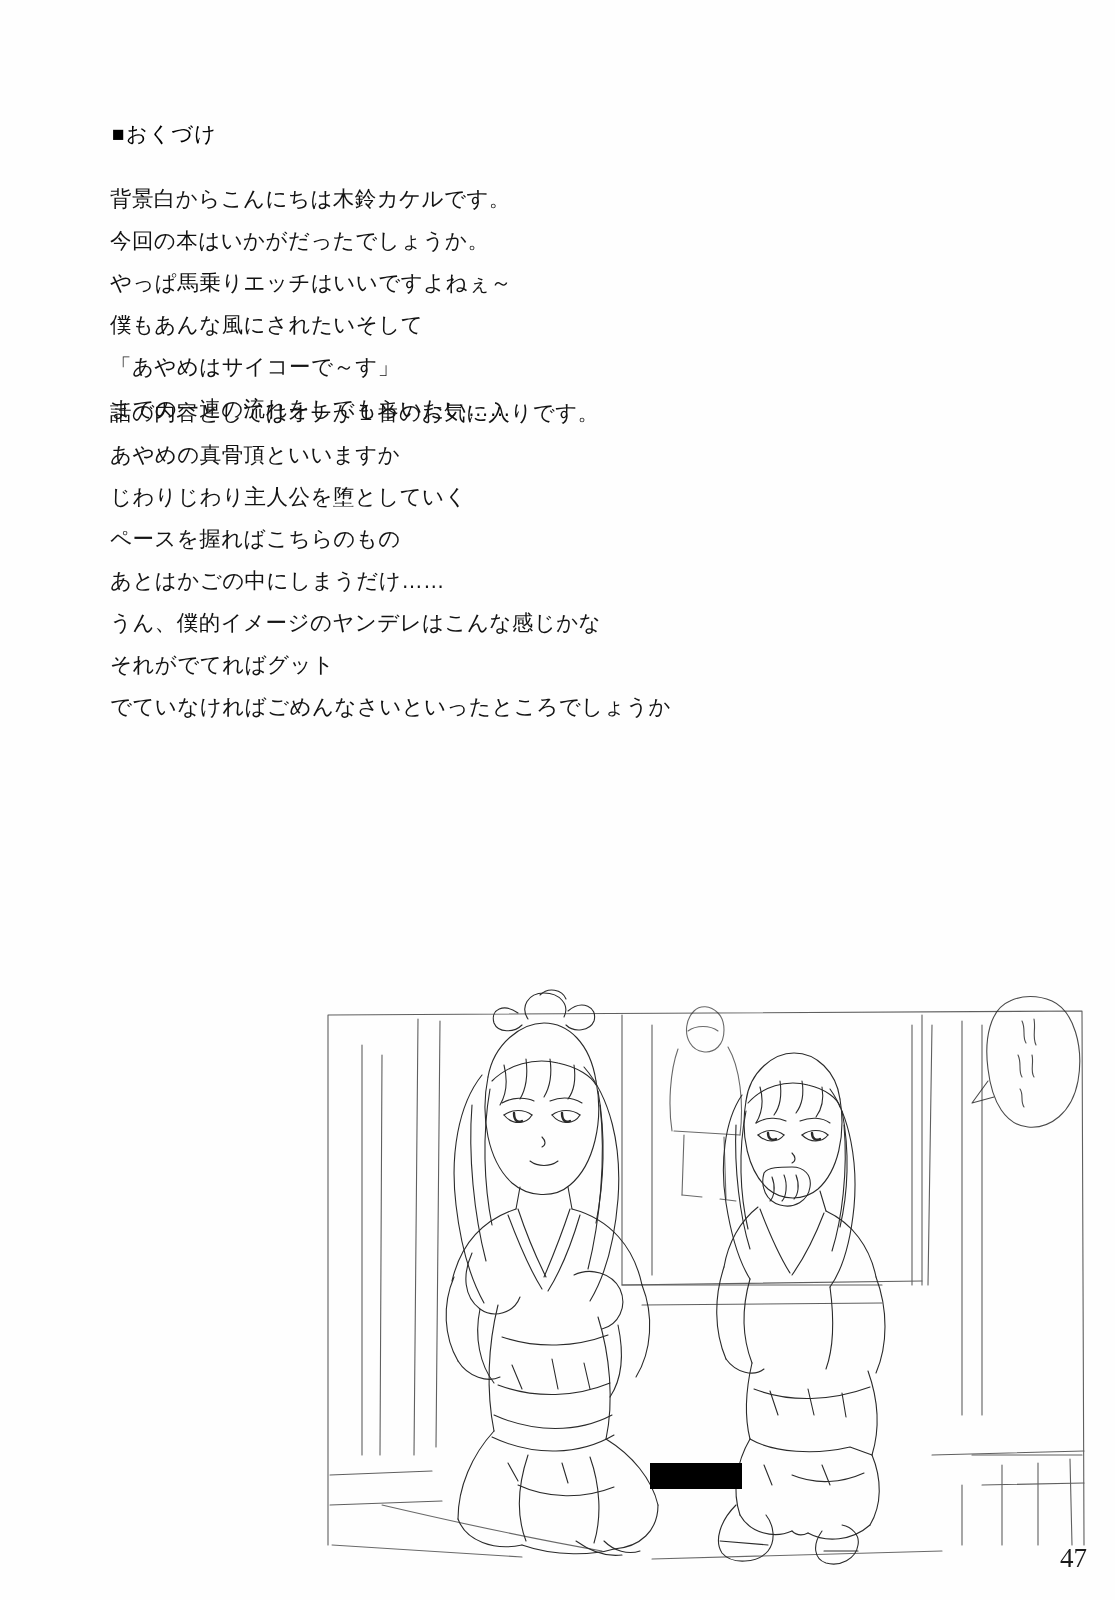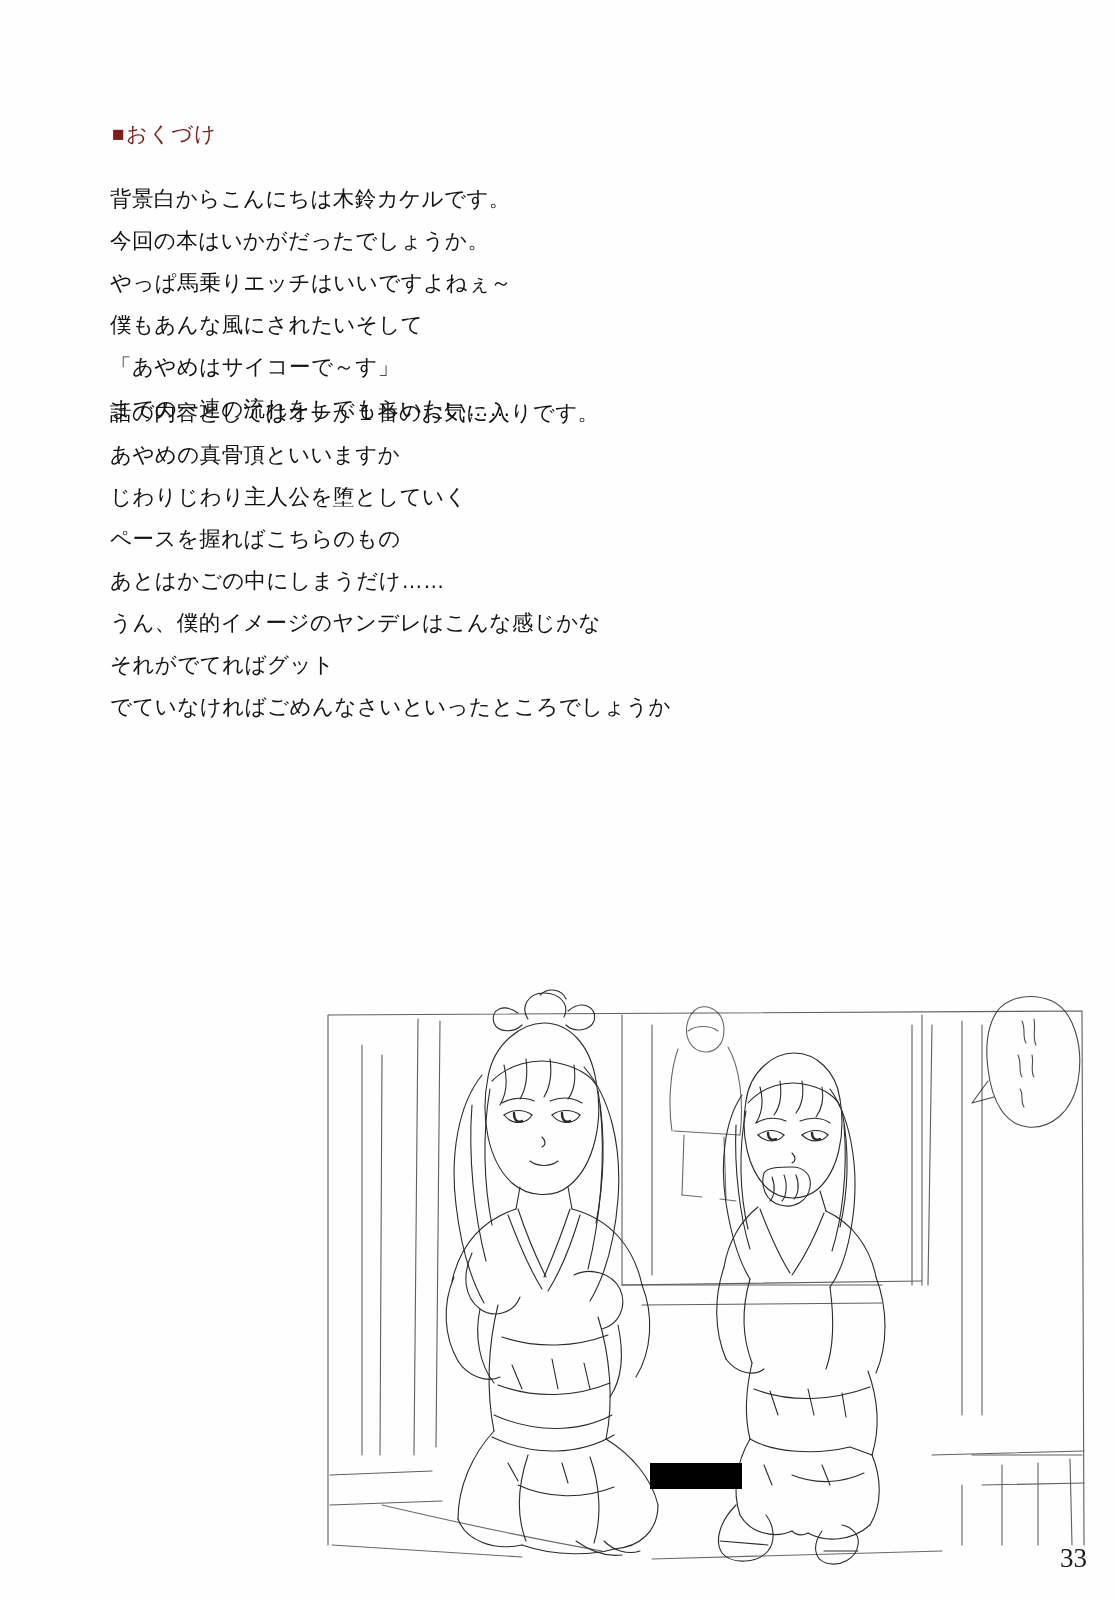--- a/index.html
+++ b/index.html
@@ -15,21 +15,21 @@
     width: 1115px;
     height: 1600px;
     background: #fefefe;
     overflow: hidden;
   }
   .afterword-heading {
     position: absolute;
     left: 112px;
     top: 120px;
     font-size: 21px;
-    color: #7f1d1d;
+    color: #000000;
     letter-spacing: 0.06em;
     white-space: pre;
   }
   .body-block {
     position: absolute;
     left: 110px;
     font-size: 21.5px;
     line-height: 42px;
     color: #131313;
     letter-spacing: 0.02em;
@@ -280,14 +280,14 @@
 
       <g opacity="0.7">
         <path d="M60 520 C120 534 200 552 280 566"></path>
         <path d="M10 560 L200 572 M330 574 L620 566"></path>
       </g>
     </svg>
   </div>
 
   <div class="censor-bar"></div>
 
-  <div class="page-number">33</div>
+  <div class="page-number">47</div>
 </div>
 
 </body></html>

